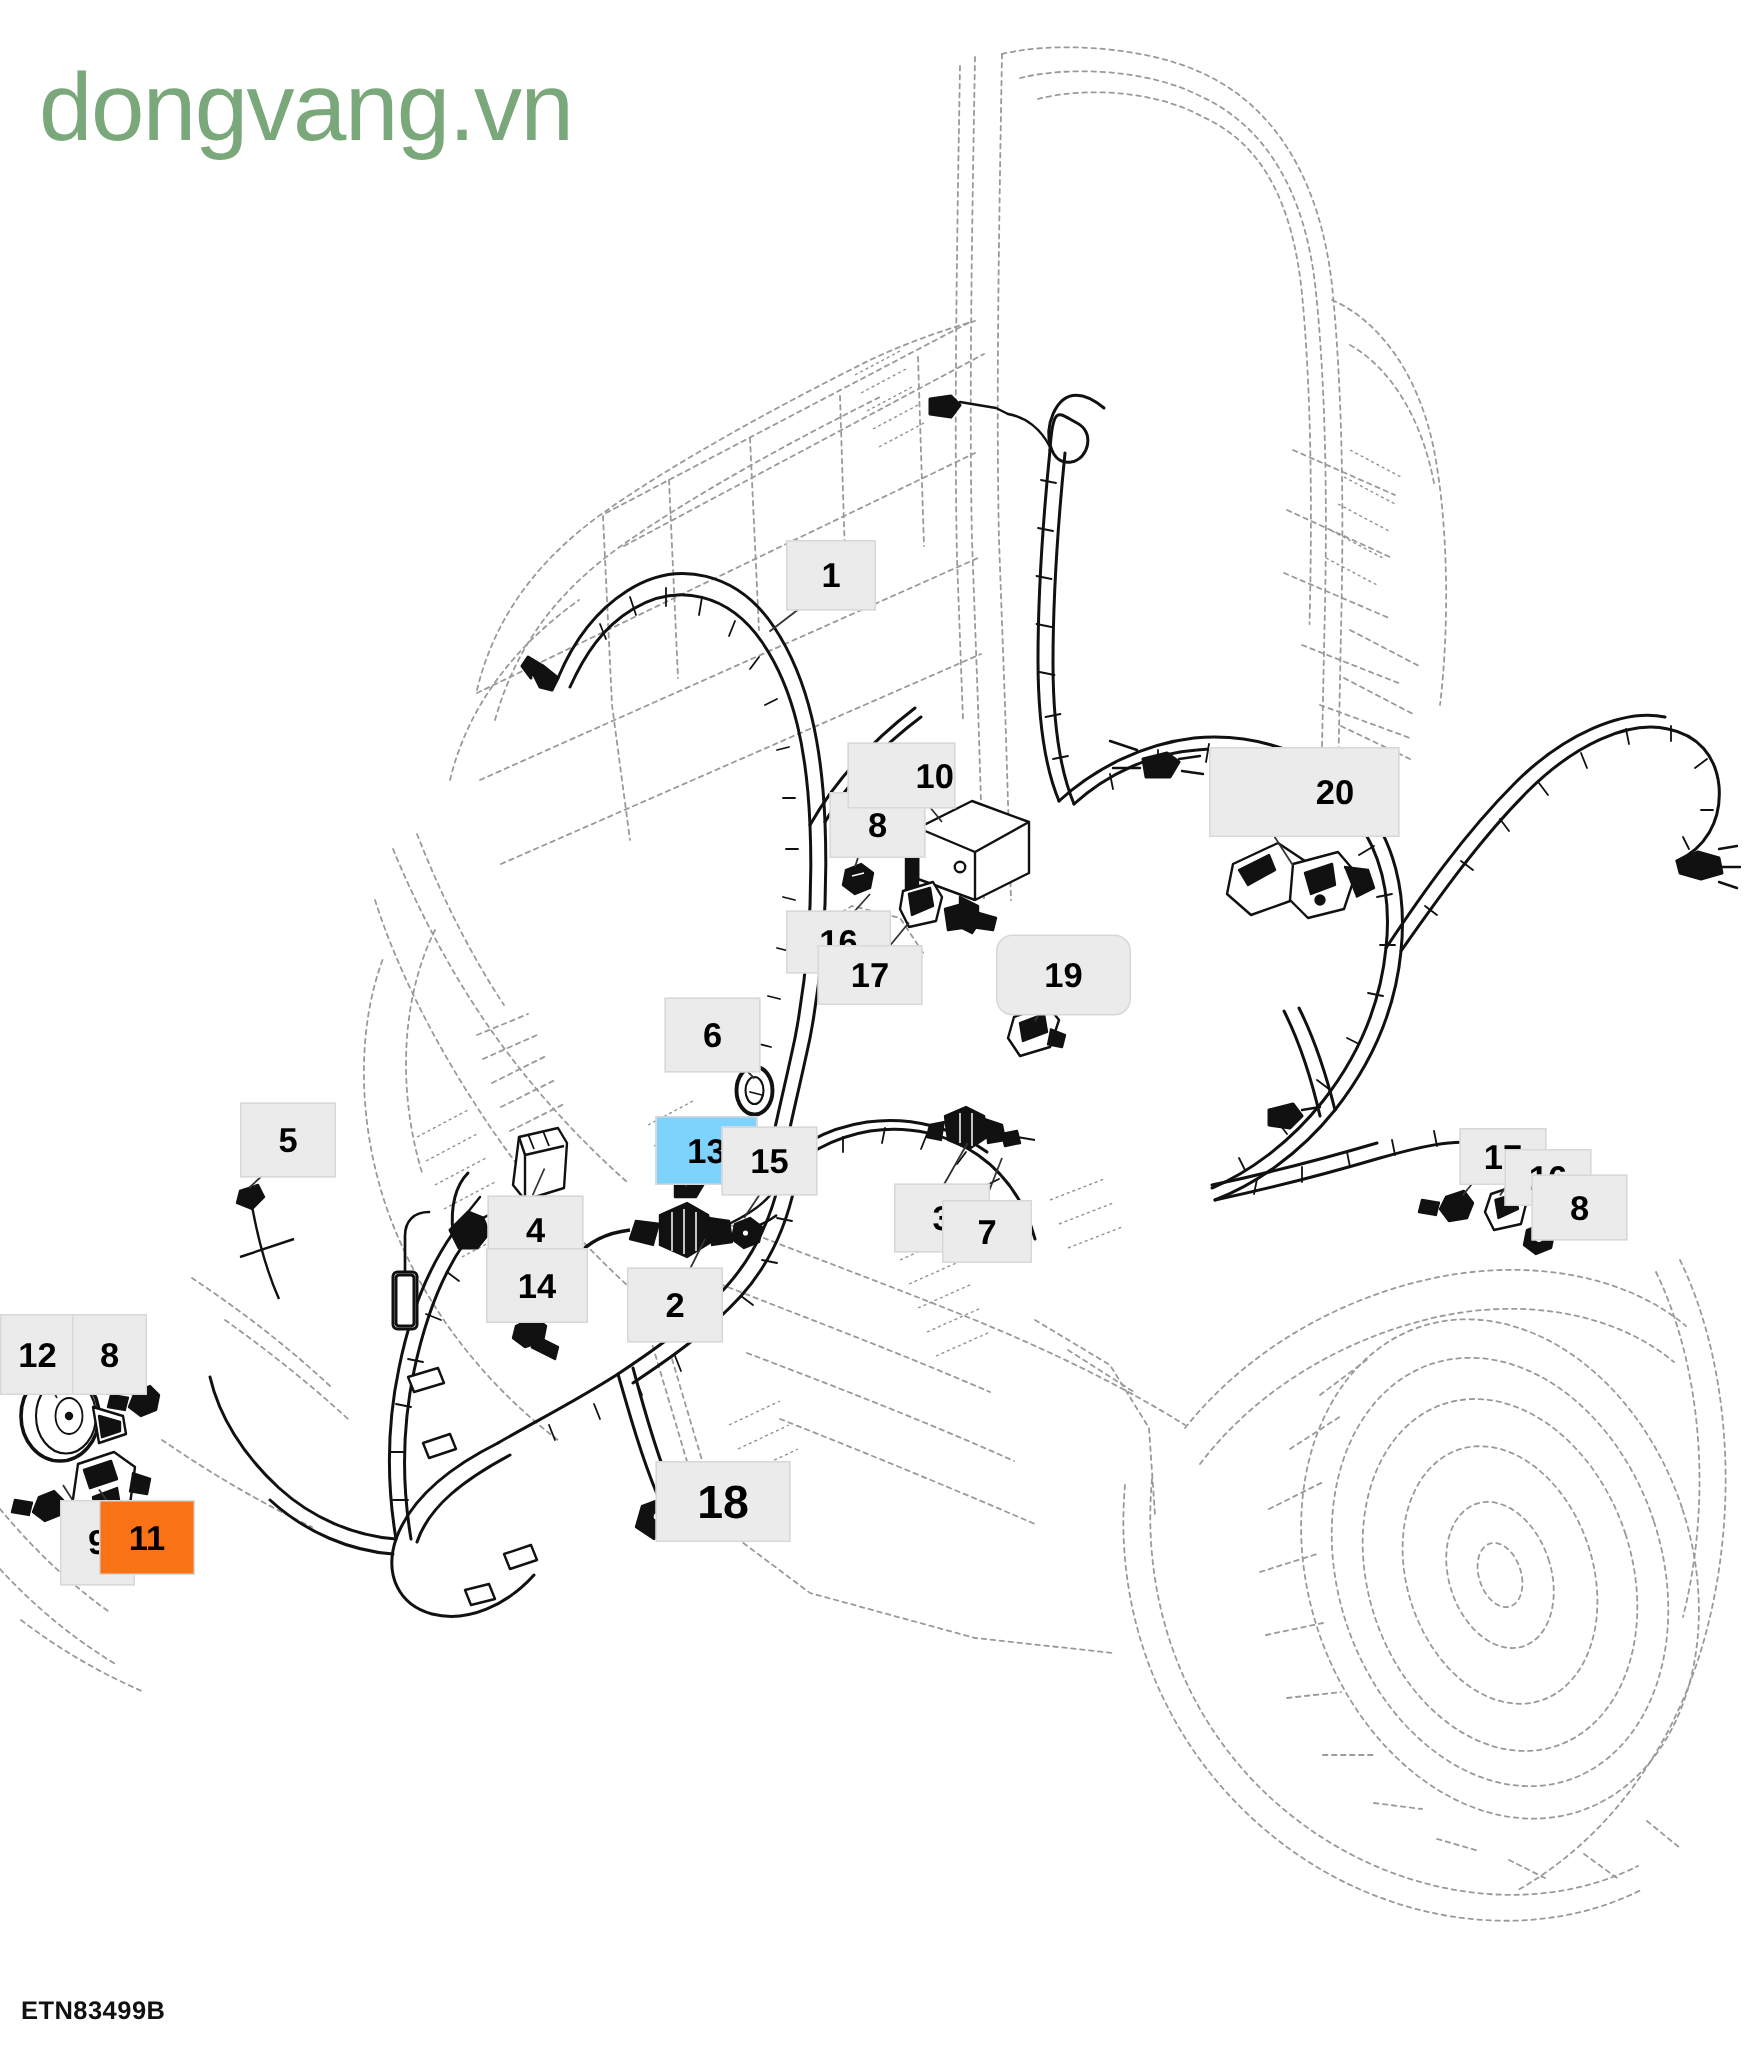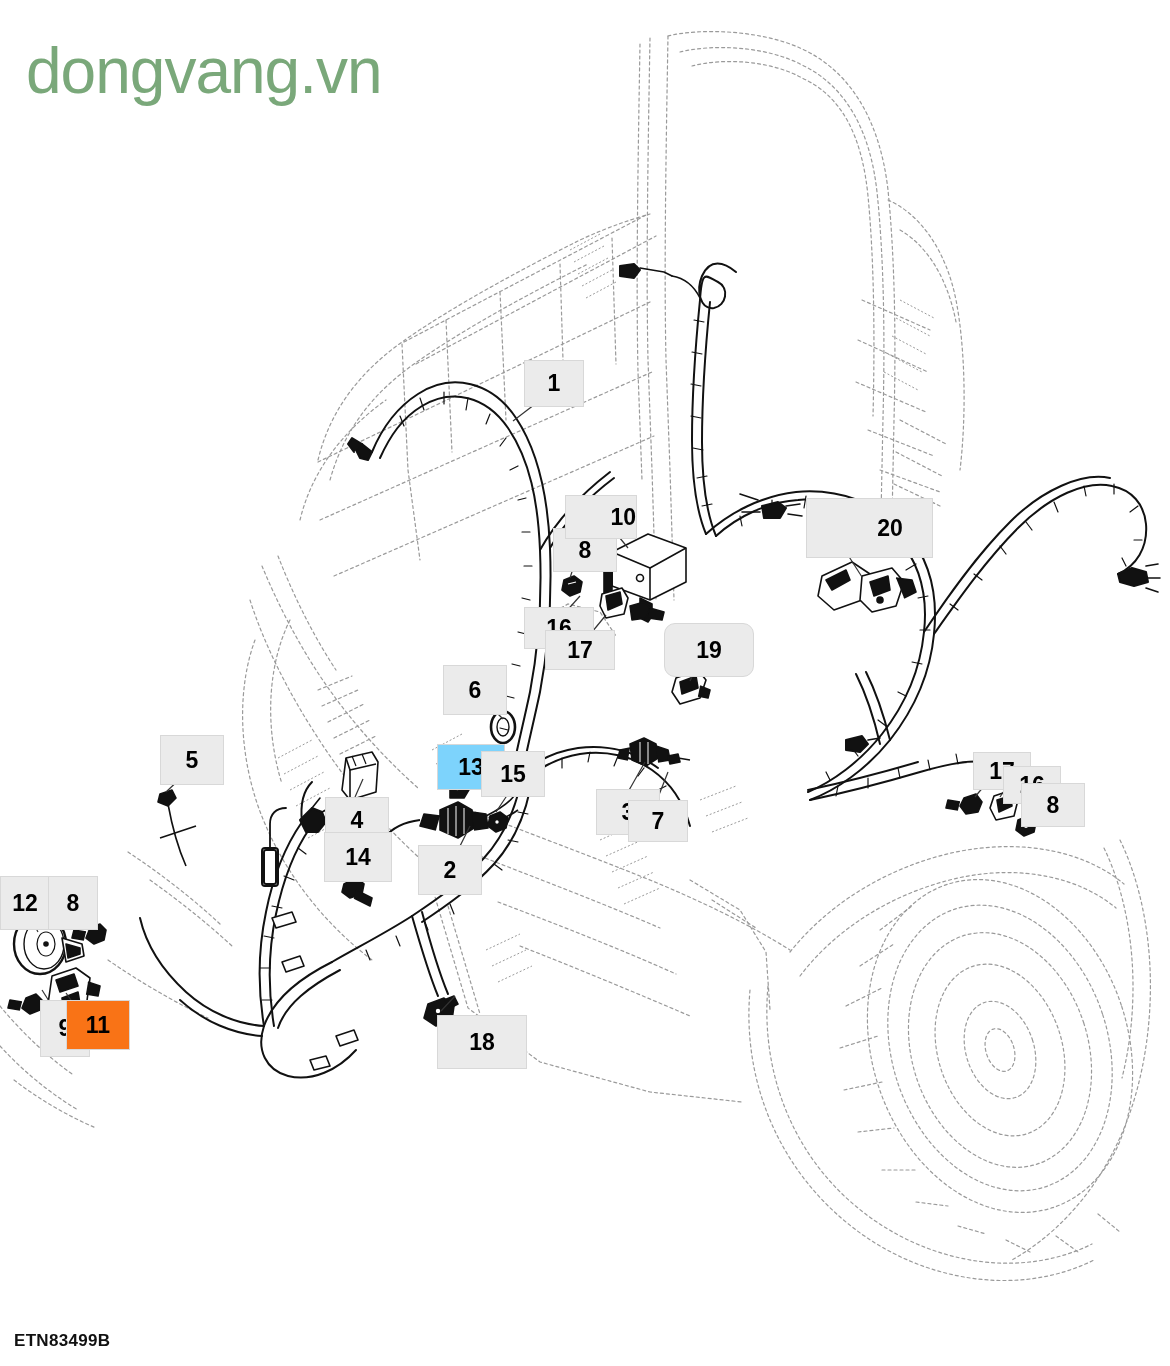--- a/index.html
+++ b/index.html
@@ -471,21 +471,21 @@
       </div>
       <div class="callout" style="left: 481px; top: 724px; width: 62px; height: 44px; font-size: 23px; background: rgb(235, 235, 235); border-color: rgb(216, 216, 216); margin-top: 27px;">
         <span>15</span>
       </div>
       <div class="callout" style="left: 524px; top: 607px; width: 68px; height: 40px; font-size: 23px; background: rgb(235, 235, 235); border-color: rgb(216, 216, 216);">
         <span>16</span>
       </div>
       <div class="callout" style="left: 545px; top: 630px; width: 68px; height: 38px; font-size: 23px; background: rgb(235, 235, 235); border-color: rgb(216, 216, 216);">
         <span>17</span>
       </div>
-      <div class="callout" style="left: 437px; top: 1015px; width: 88px; height: 52px; font-size: 23px; background: rgb(235, 235, 235); border-color: rgb(216, 216, 216);">
+      <div class="callout" style="left: 437px; top: 974px; width: 88px; height: 52px; font-size: 31px; background: rgb(235, 235, 235); border-color: rgb(216, 216, 216);">
         <span>18</span>
       </div>
       <div class="callout" style="left: 664px; top: 623px; width: 88px; height: 52px; font-size: 23px; background: rgb(235, 235, 235); border-color: rgb(216, 216, 216); border-radius: 11px;">
         <span>19</span>
       </div>
       <div class="callout" style="left: 806px; top: 498px; width: 84px; height: 58px; font-size: 23px; background: rgb(235, 235, 235); border-color: rgb(216, 216, 216); padding-left: 41px;">
         <span>20</span>
       </div>
       <div class="callout" style="left: 973px; top: 752px; width: 56px; height: 36px; font-size: 23px; background: rgb(235, 235, 235); border-color: rgb(216, 216, 216);">
         <span>17</span>

